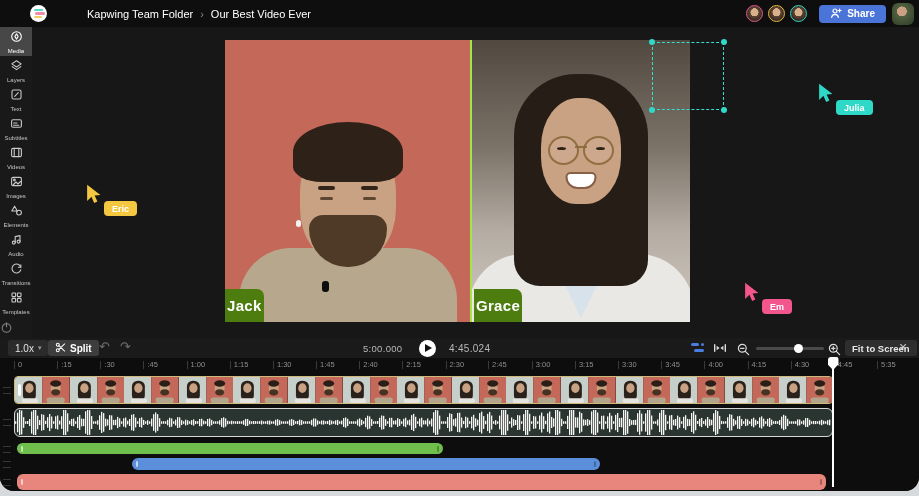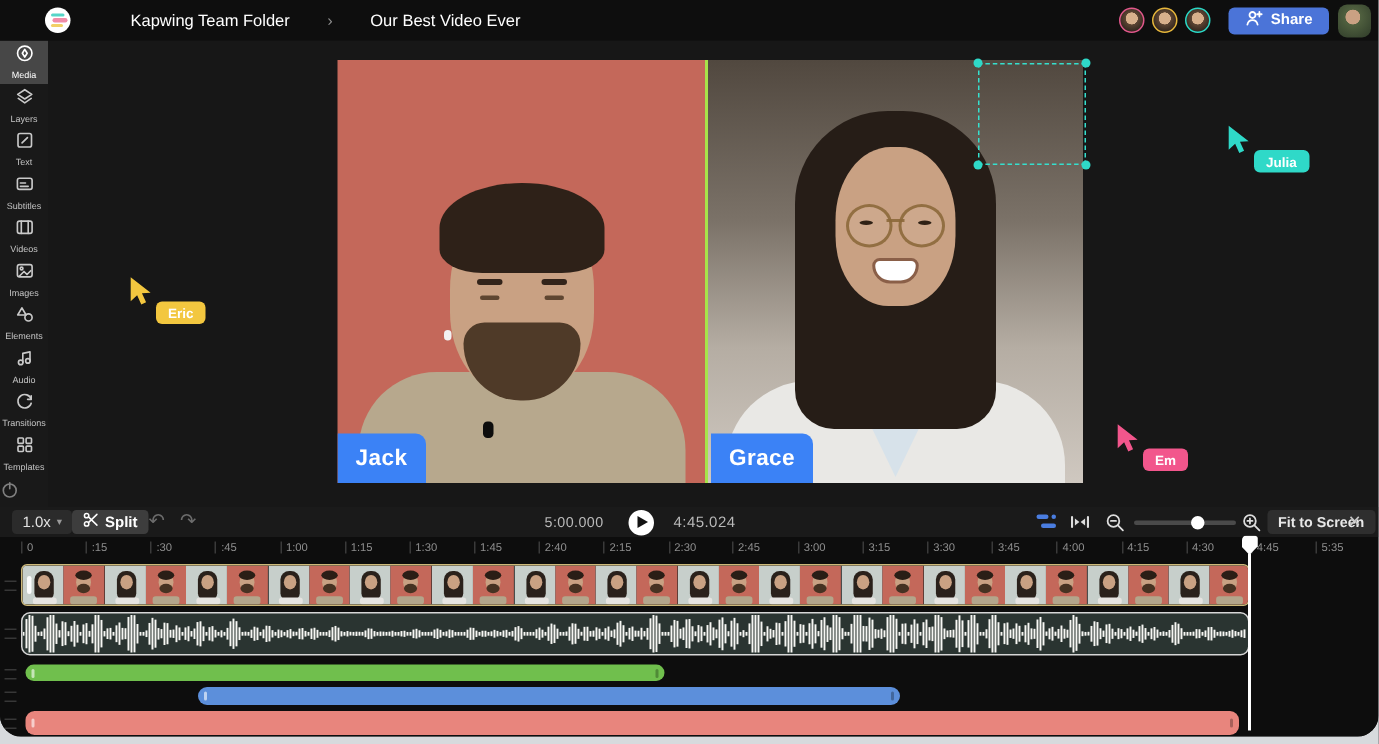--- a/index.html
+++ b/index.html
@@ -6,21 +6,21 @@
     font-family:"Liberation Sans",sans-serif;}
   .app{position:relative;width:919px;height:491px;background:#141414;border-radius:0 0 14px 14px;overflow:hidden;}
 
   
   .hdr{position:absolute;top:0;left:0;right:0;height:27px;background:#0e0e0e;display:flex;align-items:center;z-index:20;}
   .logo{width:17px;height:17px;border-radius:50%;background:#fff;margin-left:30px;position:relative;overflow:hidden;flex:none;}
   .logo i{position:absolute;height:2.8px;border-radius:2px;display:block;}
   .logo .l1{width:9px;left:3.5px;top:3.6px;background:#56d5c8;}
   .logo .l2{width:10.5px;left:4.5px;top:7.1px;background:#f08ca8;}
   .logo .l3{width:8px;left:3.5px;top:10.6px;background:#f2d065;}
-  .crumbs{margin-left:40px;display:flex;align-items:center;font-size:11px;color:#fff;gap:25px;white-space:nowrap;}
+  .crumbs{margin-left:40px;display:flex;align-items:center;font-size:11px;color:#fff;gap:7px;white-space:nowrap;}
   .crumbs .sep{color:#8d8d8d;font-size:11px;}
   .hdr-right{margin-left:auto;display:flex;align-items:center;gap:6px;padding-right:5px;}
   .avatars{display:flex;align-items:center;gap:5px;margin-right:6px;}
   .av{width:15px;height:15px;border-radius:50%;border:1.8px solid #fff;
       background:radial-gradient(circle at 50% 42%,#d8b08c 34%,#5c4433 36%,#2f241c 78%);}
   .btn-share{height:18px;background:#4b74d8;color:#fff;border:0;border-radius:4px;font-size:10px;font-weight:700;
       display:flex;align-items:center;gap:5px;padding:0 11px;font-family:inherit;cursor:pointer;}
   .btn-export{height:20px;background:#7fe5d8;color:#0e2a33;border:0;border-radius:4px;font-size:11px;font-weight:700;
       display:flex;align-items:center;gap:7px;padding:0 14px;font-family:inherit;cursor:pointer;}
   .corner-av{width:22px;height:22px;border-radius:6px;flex:none;
@@ -34,42 +34,42 @@
   .sb-item.selected .lbl{color:#fff;}
   .sb-item.selected svg{stroke:#fff;}
   .sb-plug{margin-top:auto;height:24px;display:flex;align-items:flex-start;justify-content:center;opacity:.8;}
 
   
   .canvas{position:absolute;left:32px;top:27px;right:0;height:311px;background:#171717;}
   .video{position:absolute;left:225px;top:40px;width:497px;height:282px;display:flex;z-index:2;}
   .half{position:relative;height:100%;overflow:hidden;}
   .half-jack{width:245px;background:#c4685a;}
   .split-line{width:2px;height:100%;background:#a7e34a;flex:none;}
-  .half-grace{width:250px;background:linear-gradient(180deg,#51483f 0%,#7b7268 38%,#b5ada3 68%,#cfc8c0 100%);}
+  .half-grace{width:218px;background:linear-gradient(180deg,#51483f 0%,#7b7268 38%,#b5ada3 68%,#cfc8c0 100%);}
   
   .j-shirt{position:absolute;bottom:-14px;left:50%;transform:translateX(-50%);width:218px;height:88px;background:#b7a88d;border-radius:52px 52px 0 0;}
   .j-head{position:absolute;bottom:60px;left:50%;transform:translateX(-50%);width:96px;height:128px;background:#c9a183;border-radius:46% 46% 42% 42%;}
   .j-hair{position:absolute;top:-12px;left:-7px;right:-7px;height:60px;background:#2e2118;border-radius:50% 50% 26% 26%;}
   .j-beard{position:absolute;bottom:-5px;left:9px;right:9px;height:52px;background:#4f3a28;border-radius:14px 14px 38px 38px;}
   .j-brow{position:absolute;width:17px;height:4px;background:#33241a;border-radius:3px;top:52px;}
   .j-eye{position:absolute;width:13px;height:3px;background:#5f4631;border-radius:2px;top:63px;}
   .j-bud{position:absolute;width:5px;height:7px;background:#f2f2f2;border-radius:3px;left:-4px;top:86px;}
   .j-mic{position:absolute;bottom:30px;left:50%;margin-left:-26px;width:7px;height:11px;background:#0d0d0d;border-radius:3px;}
   
   .g-jacket{position:absolute;bottom:-14px;left:50%;transform:translateX(-50%);width:226px;height:82px;background:#e9e8e5;border-radius:56px 56px 0 0;}
   .g-inner{position:absolute;top:4px;left:50%;transform:translateX(-50%);width:58px;height:60px;background:#d7e2ea;clip-path:polygon(0 0,100% 0,50% 100%);}
   .g-hair{position:absolute;bottom:36px;left:50%;transform:translateX(-50%);width:134px;height:212px;background:#261d17;border-radius:62px 62px 26px 26px;}
   .g-face{position:absolute;top:24px;left:50%;transform:translateX(-50%);width:80px;height:106px;background:#c9a183;border-radius:46% 46% 44% 44%;}
   .g-gl{position:absolute;top:38px;width:27px;height:25px;border:2px solid rgba(140,104,58,.9);border-radius:50%;background:rgba(255,255,255,.08);}
   .g-bridge{position:absolute;top:48px;left:50%;transform:translateX(-50%);width:12px;height:2px;background:rgba(140,104,58,.9);}
   .g-eye{position:absolute;width:9px;height:3px;background:#2f2115;border-radius:50%;top:49px;}
   .g-smile{position:absolute;bottom:15px;left:50%;transform:translateX(-50%);width:27px;height:13px;background:#fff;border:2px solid #8a5f48;border-radius:5px 5px 12px 12px;}
   
-  .tag{position:absolute;bottom:0;left:0;background:#3b82f6;color:#fff;font-weight:700;font-size:15px;
-      padding:8px 12px;border-radius:0 7px 0 0;letter-spacing:.3px;z-index:3;}
+  .tag{position:absolute;bottom:0;left:0;background:#4d7c0f;color:#fff;font-weight:700;font-size:15px;
+      padding:8px 2px;border-radius:0 7px 0 0;letter-spacing:.3px;z-index:3;}
   
   .bubble-sel{position:absolute;left:652px;top:42px;width:70px;height:66px;border:1.5px dashed #35e0ce;z-index:5;}
   .hdl{position:absolute;width:6px;height:6px;border-radius:50%;background:#2fd9c8;}
   .hdl.tl{left:-4px;top:-4px}.hdl.tr{right:-4px;top:-4px}.hdl.bl{left:-4px;bottom:-4px}.hdl.br{right:-4px;bottom:-4px}
   .bubble{position:absolute;left:6px;top:4px;width:56px;height:52px;background:#fff;border-radius:9px;
       display:flex;align-items:center;padding-left:7px;box-sizing:border-box;}
   .bubble .txt{font-size:10px;font-weight:800;color:#3a3a3a;line-height:1.12;letter-spacing:.2px;}
   .bubble .tail{position:absolute;right:9px;bottom:-4px;width:11px;height:11px;background:#fff;transform:rotate(45deg);border-radius:0 0 3px 0;}
   
   .cursor{position:absolute;z-index:10;}

